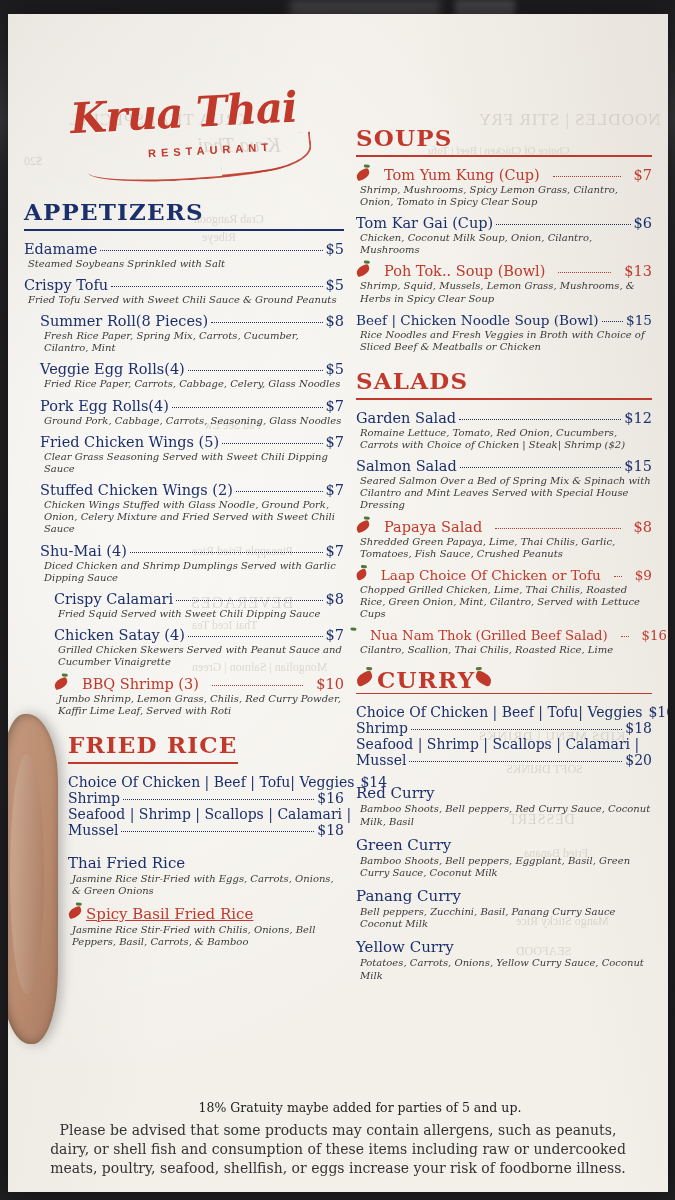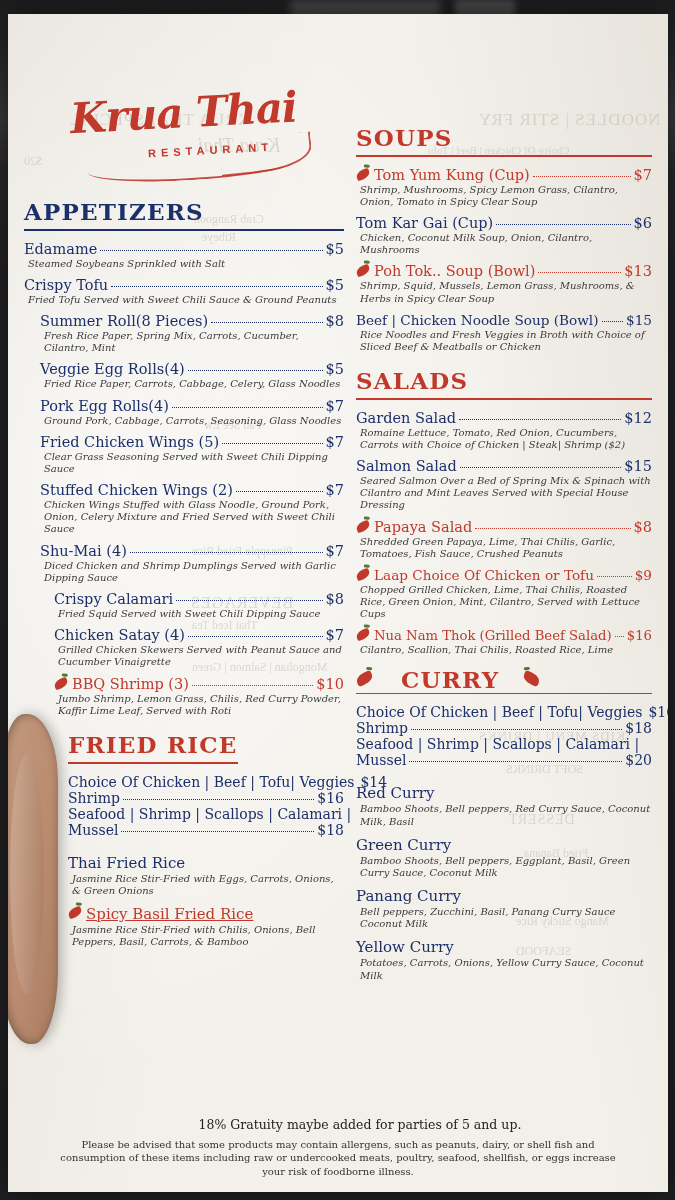--- a/index.html
+++ b/index.html
@@ -110,21 +110,21 @@
   .section-rule{height:1.6px;background:#1b2f6b;margin:-4px 0 10px 0;}
   .section-rule.red{background:#c0392b;}
 
   .item{margin:0 0 2px 0;}
   .item .line{
     display:flex;align-items:baseline;
     font-family:"DejaVu Serif",serif;
     font-size:14.5px;color:#1b2f6b;
     white-space:nowrap;
   }
-  .item.red .line{color:#c0392b;}
+  .item.red .line{color:#c0392b;gap:10px;}
   .item .name{flex:0 0 auto;}
   .item .dots{
     flex:1 1 auto;overflow:hidden;margin:0 3px;
     border-bottom:1.6px dotted #1b2f6b;
     transform:translateY(-3px);
     min-width:8px;
   }
   .item.red .dots{border-bottom-color:#c0392b;}
   .item .price{flex:0 0 auto;}
   .desc{
@@ -139,39 +139,39 @@
   .indent2{margin-left:30px;}
   .chili{
     display:inline-block;width:14px;height:9px;margin-right:4px;
     background:#c0392b;border-radius:60% 20% 60% 20%;
     transform:rotate(-25deg);position:relative;top:-1px;
   }
   .chili:after{
     content:"";position:absolute;right:-3px;top:-3px;width:6px;height:3px;
     background:#4e7a35;border-radius:2px;transform:rotate(30deg);
   }
-  .curry-head{display:flex;align-items:center;gap:24px;margin:10px 0 4px 0;}
+  .curry-head{display:flex;align-items:center;gap:0;margin:10px 0 4px 0;}
   .curry-head h2{margin:0;}
   .plainline{
     font-family:"DejaVu Serif",serif;font-size:14px;color:#1b2f6b;
     display:flex;align-items:baseline;white-space:nowrap;
   }
   .sub-name{
     font-family:"DejaVu Serif",serif;font-size:15px;color:#1b2f6b;margin:8px 0 1px 0;
   }
 
   
   .footer{
     position:absolute;left:0;right:0;bottom:14px;text-align:center;z-index:4;
   }
   .footer .grat{
     font-family:"DejaVu Serif",serif;font-size:12.5px;color:#222;margin-bottom:6px;padding-left:44px;
   }
   .footer .fine{
-    font-family:"DejaVu Serif",serif;font-size:10px;color:#333;line-height:1.35;
+    font-family:"DejaVu Serif",serif;font-size:14px;color:#333;line-height:1.35;
     padding:0 40px;
   }
 </style>
 </head>
 <body>
 
 <div class="photo-bg"></div>
 
 <div class="menu">
 

